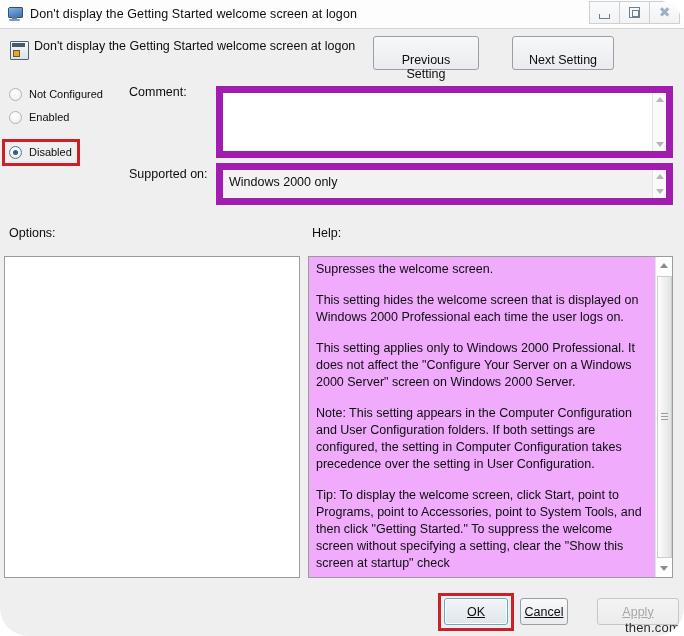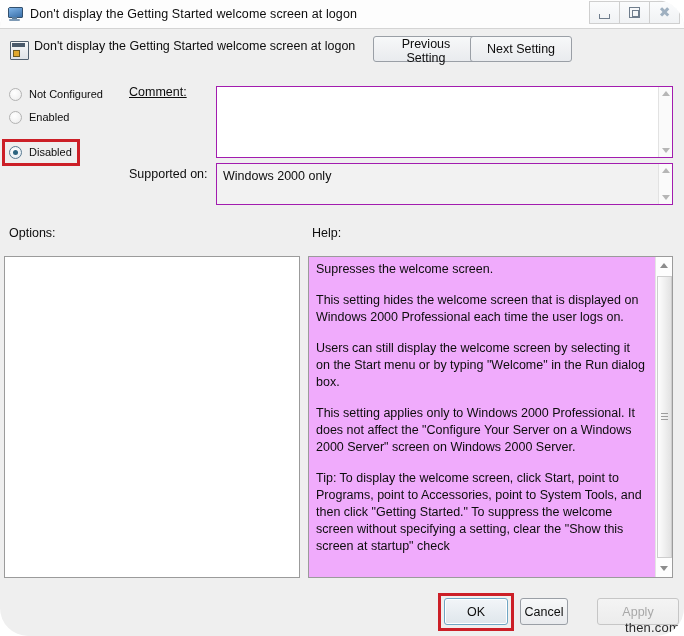--- a/index.html
+++ b/index.html
@@ -151,24 +151,24 @@
     position: absolute;
     top: 0;
     height: 26px;
     background: linear-gradient(180deg,#f7f8f9 0%, #e9ebee 100%);
     border: 1px solid #9a9fa6;
     border-radius: 3px;
     font-family: "Liberation Sans", sans-serif;
     font-size: 12.5px;
     color: #0d0d0d;
     cursor: default;
-    padding: 0 8px;
+    padding: 16px 8px;
   }
   #prev-setting { left: 373px; width: 106px; }
-  #next-setting { left: 470px; width: 102px; }
+  #next-setting { left: 512px; width: 102px; }
 
   
   .radio-row {
     position: absolute;
     left: 9px;
     height: 20px;
     display: flex;
     align-items: center;
   }
   #radio-not-configured { top: 84px; }
@@ -213,27 +213,27 @@
   #redbox-disabled { left: 2px; top: 139px; width: 78px; height: 27px; }
   #redbox-ok       { left: 438px; top: 593px; width: 76px; height: 38px; }
 
   
   .field-label {
     position: absolute;
     font-size: 12.5px;
     color: #0d0d0d;
     white-space: nowrap;
   }
-  #label-comment      { left: 129px; top: 85px; text-decoration: underline; }
+  #label-comment      { left: 129px; top: 85px; }
   #label-supported-on { left: 129px; top: 167px; }
 
   .textbox {
     position: absolute;
     background: #ffffff;
-    border: 1px solid #a21caf;
+    border: 7px solid #a21caf;
     box-sizing: border-box;
   }
   #comment-box   { left: 216px; top: 86px;  width: 457px; height: 72px; }
   #supported-box { left: 216px; top: 163px; width: 457px; height: 42px; background:#f2f2f2; }
   .textbox-text {
     position: absolute;
     left: 6px; top: 5px;
     font-size: 12.5px;
     color: #0d0d0d;
     white-space: nowrap;
@@ -339,20 +339,21 @@
   
   .dlg-btn {
     position: absolute;
     top: 598px;
     height: 27px;
     border-radius: 3px;
     font-family: "Liberation Sans", sans-serif;
     font-size: 12.5px;
     cursor: default;
     padding: 0;
+    text-decoration: underline;
   }
   #btn-ok {
     left: 444px; width: 64px;
     background: linear-gradient(180deg,#f2f5f8 0%, #dfe6ec 100%);
     border: 1px solid #6fa6c4;
     color: #0d0d0d;
     box-shadow: inset 0 0 0 1px #ffffff;
   }
   #btn-cancel {
     left: 520px; width: 48px;
@@ -445,22 +446,22 @@
   <div class="field-label" id="label-help">Help:</div>
 
   <div id="options-panel">
     <div style="padding:6px;font-size:12.5px;"></div>
   </div>
 
   <div id="help-panel">
     <div id="help-text">
         <p>Supresses the welcome screen.</p>
         <p>This setting hides the welcome screen that is displayed on Windows 2000 Professional each time the user logs on.</p>
-        <p>Users can still display the welcome screen by selecting it on the Start menu or by typing "Welcome" in the Run dialog box.</p>
         <p>This setting applies only to Windows 2000 Professional. It does not affect the "Configure Your Server on a Windows 2000 Server" screen on Windows 2000 Server.</p>
+        <p>Note: This setting appears in the Computer Configuration and User Configuration folders. If both settings are configured, the setting in Computer Configuration takes precedence over the setting in User Configuration.</p>
         <p>Tip: To display the welcome screen, click Start, point to Programs, point to Accessories, point to System Tools, and then click "Getting Started." To suppress the welcome screen without specifying a setting, clear the "Show this screen at startup" check</p>
       </div>
     <div class="scrollbar">
       <div class="sb-arrow up">
           <i></i>
         </div>
       <div class="sb-thumb">
         <div class="sb-grip">
           <span></span>
             <span></span>

